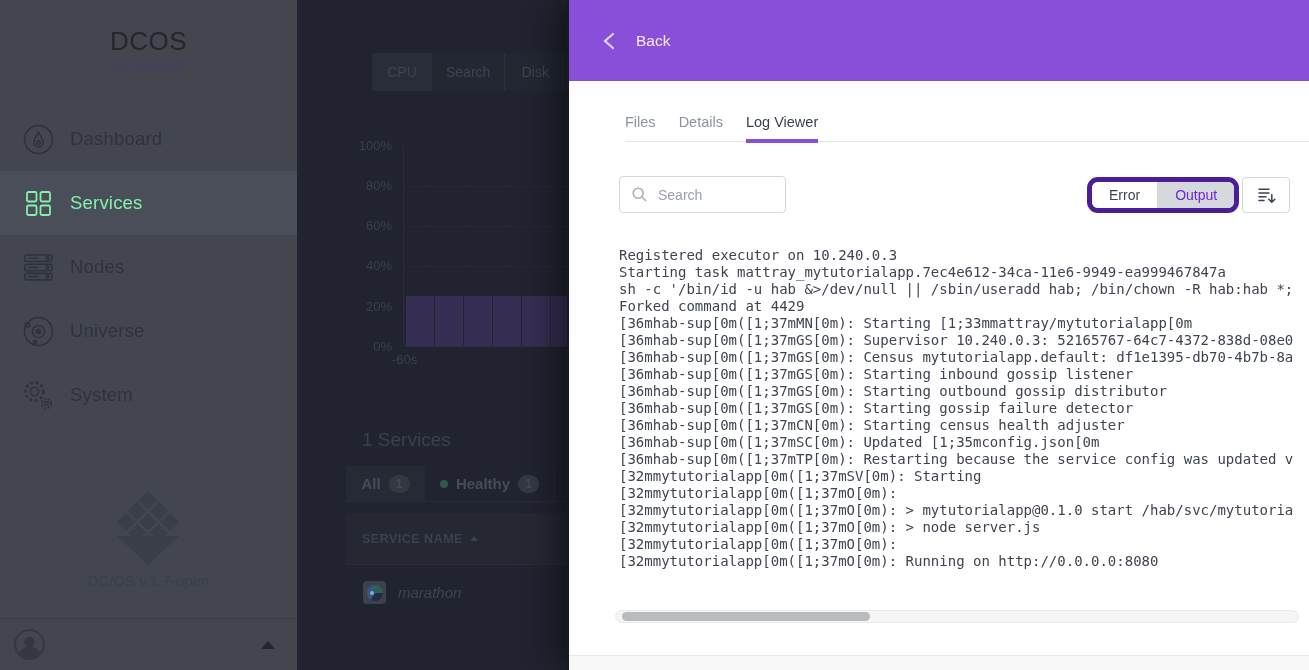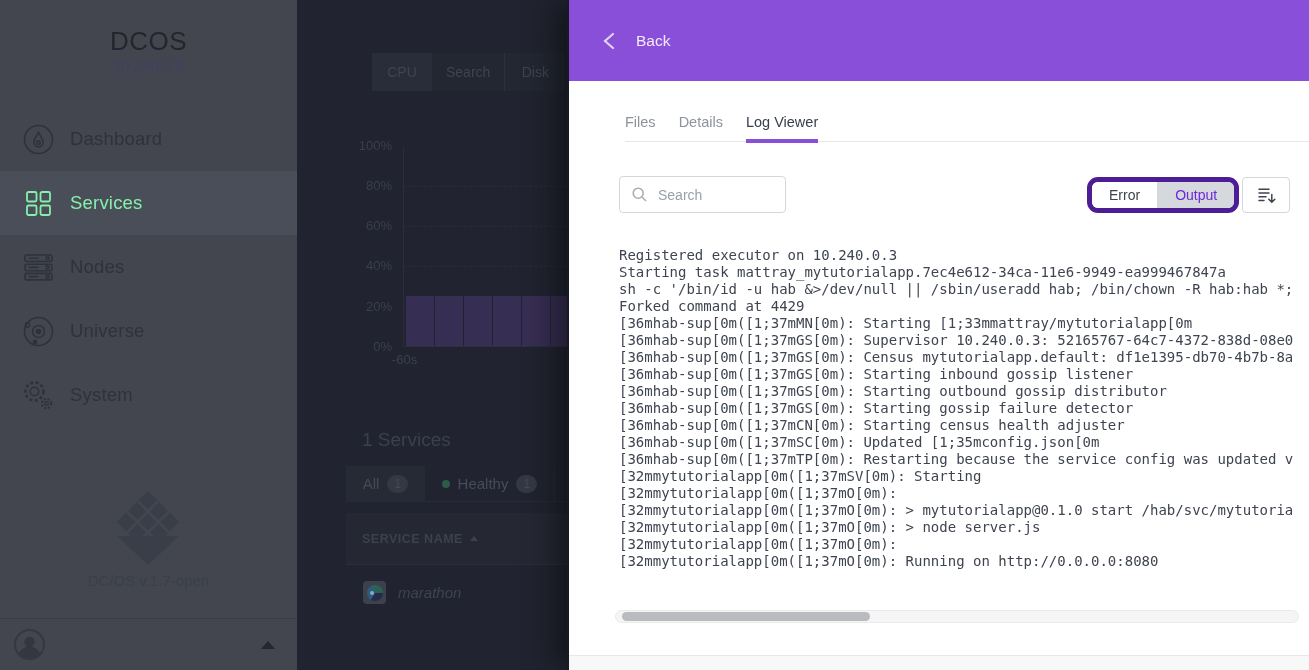--- a/index.html
+++ b/index.html
@@ -53,21 +53,21 @@
   .zeroline{position:absolute;left:107px;top:346px;width:163px;border-top:1px solid #2b303b;}
   .bars{position:absolute;left:109px;top:146px;width:175px;height:200px;
         display:flex;align-items:flex-end;gap:1.5px;}
   .bar{width:27.5px;background:#372e53;}
   .xtick{position:absolute;left:80px;top:352px;width:55px;text-align:center;
          font-size:13px;color:#3a404c;}
   .svc-heading{position:absolute;left:65px;top:429px;font-size:19px;color:#39404f;font-weight:500;}
   .filterbar{position:absolute;left:49px;top:466px;width:221px;height:36px;
              border-bottom:1px solid #272b35;display:flex;}
   .filter-tab{display:flex;align-items:center;justify-content:center;gap:8px;
-              font-size:15px;color:#454b59;cursor:pointer;}
+              font-size:15px;color:#454b59;cursor:pointer;font-weight:bold;}
   .filter-tab.all{width:79px;background:#262a35;}
   .filter-tab.healthy{width:130px;border-right:1px solid #272b35;}
   .pill{min-width:21px;height:18px;padding:0 5px;border-radius:9px;background:#333843;
         font-size:12px;display:flex;align-items:center;justify-content:center;color:#454b59;}
   .hdot{width:8px;height:8px;border-radius:50%;background:#2d5b48;}
   .thead{position:absolute;left:49px;top:513px;width:221px;height:52px;background:#252833;
          border-bottom:1px solid #2b2e39;display:flex;align-items:center;padding-left:16px;}
   .thead-label{font-size:12.5px;font-weight:bold;letter-spacing:.5px;color:#3b414e;}
   .sort-asc{width:0;height:0;margin-left:7px;border-left:4.5px solid transparent;
             border-right:4.5px solid transparent;border-bottom:5.5px solid #3b414e;}

